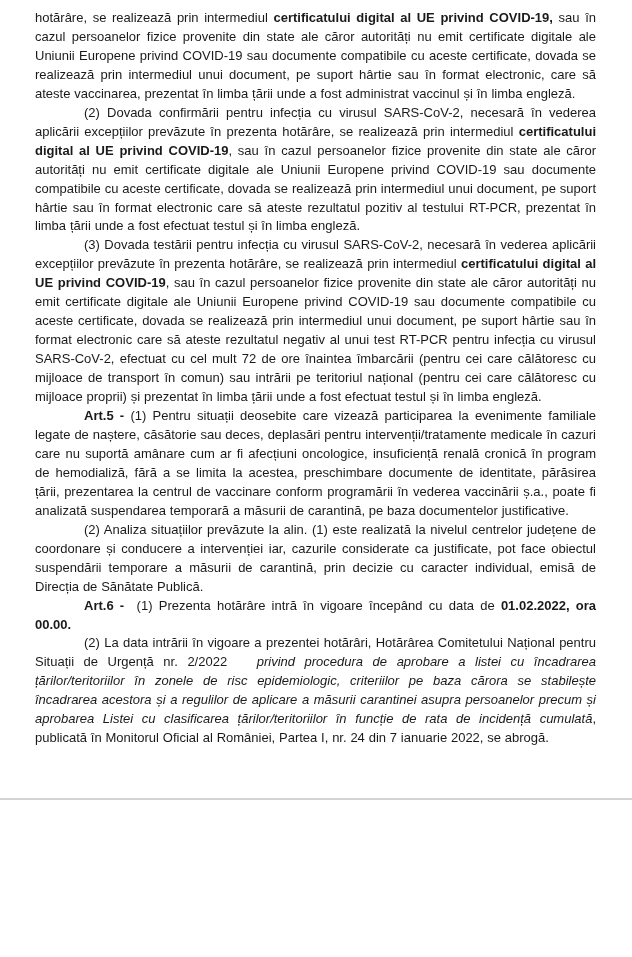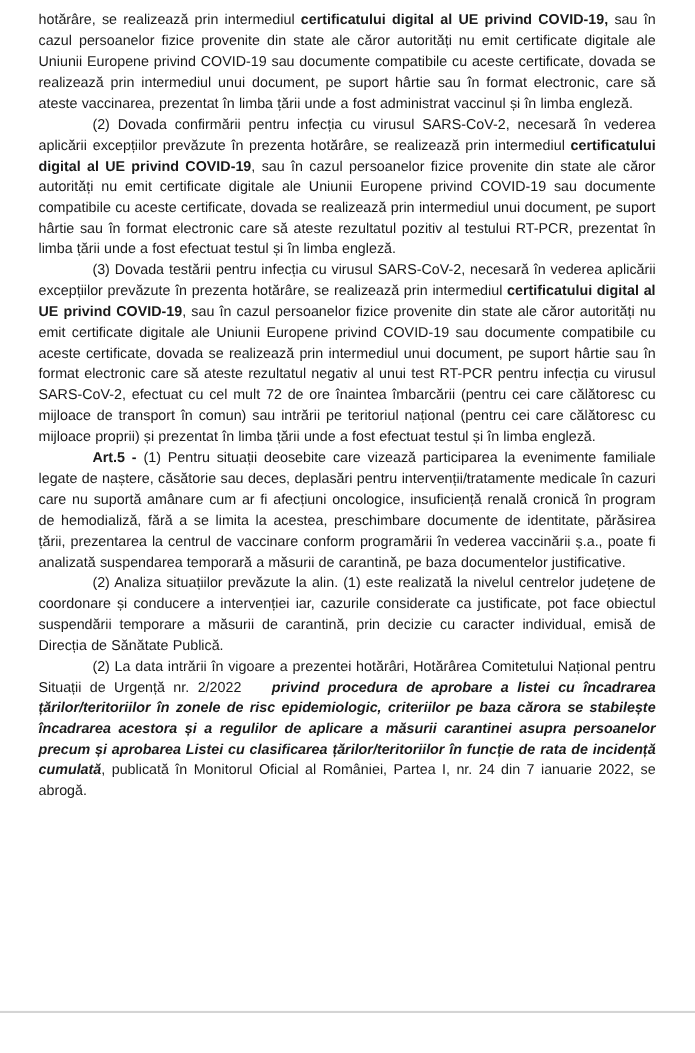--- a/index.html
+++ b/index.html
@@ -3,21 +3,21 @@
 <meta charset="utf-8">
 <style>
   html, body {
     margin: 0;
     padding: 0;
     background: #ffffff;
   }
   .page {
     position: relative;
     width: 632px;
-    height: 921px;
+    height: 800px;
     box-sizing: border-box;
     background: #ffffff;
     border-bottom: 2px solid #d4d4d4;
     overflow: hidden;
     font-family: "Liberation Sans", "DejaVu Sans", sans-serif;
     color: #1a1a1a;
   }
   .doc-body {
     position: absolute;
     top: 9px;
@@ -30,37 +30,38 @@
     text-align: justify;
     font-size: 13px;
     line-height: 18.95px;
     word-spacing: 0.2px;
   }
   .para.indent {
     text-indent: 49px;
   }
   .run.regular { font-weight: 400; font-style: normal; }
   .run.bold    { font-weight: 700; font-style: normal; }
-  .run.italic  { font-weight: 700; font-style: italic; margin-left: 20px; }
+  .run.italic  { font-weight: 400; font-style: italic; margin-left: 20px; }
   .page-footer {
     position: absolute;
     left: 0;
     right: 0;
     top: 928px;
     font-size: 16px;
     line-height: 15px;
     color: #1a1a1a;
   }
 </style>
 </head>
 <body>
 
 <div class="page" style="background: rgb(255, 255, 255); color: rgb(26, 26, 26); border-bottom-color: rgb(212, 212, 212);">
   <div class="doc-body">
       <p class="para"><span class="run regular">hotărâre, se realizează prin intermediul </span><span class="run bold">certificatului digital al UE privind COVID-19,</span><span class="run regular"> sau în cazul persoanelor fizice provenite din state ale căror autorități nu emit certificate digitale ale Uniunii Europene privind COVID-19 sau documente compatibile cu aceste certificate, dovada se realizează prin intermediul unui document, pe suport hârtie sau în format electronic, care să ateste vaccinarea, prezentat în limba țării unde a fost administrat vaccinul și în limba engleză.</span></p>
       <p class="para indent"><span class="run regular">(2) Dovada confirmării pentru infecția cu virusul SARS-CoV-2, necesară în vederea aplicării excepțiilor prevăzute în prezenta hotărâre, se realizează prin intermediul </span><span class="run bold">certificatului digital al UE privind COVID-19</span><span class="run regular">, sau în cazul persoanelor fizice provenite din state ale căror autorități nu emit certificate digitale ale Uniunii Europene privind COVID-19 sau documente compatibile cu aceste certificate, dovada se realizează prin intermediul unui document, pe suport hârtie sau în format electronic care să ateste rezultatul pozitiv al testului RT-PCR, prezentat în limba țării unde a fost efectuat testul și în limba engleză.</span></p>
       <p class="para indent"><span class="run regular">(3) Dovada testării pentru infecția cu virusul SARS-CoV-2, necesară în vederea aplicării excepțiilor prevăzute în prezenta hotărâre, se realizează prin intermediul </span><span class="run bold">certificatului digital al UE privind COVID-19</span><span class="run regular">, sau în cazul persoanelor fizice provenite din state ale căror autorități nu emit certificate digitale ale Uniunii Europene privind COVID-19 sau documente compatibile cu aceste certificate, dovada se realizează prin intermediul unui document, pe suport hârtie sau în format electronic care să ateste rezultatul negativ al unui test RT-PCR pentru infecția cu virusul SARS-CoV-2, efectuat cu cel mult 72 de ore înaintea îmbarcării (pentru cei care călătoresc cu mijloace de transport în comun) sau intrării pe teritoriul național (pentru cei care călătoresc cu mijloace proprii) și prezentat în limba țării unde a fost efectuat testul și în limba engleză.</span></p>
       <p class="para indent"><span class="run bold">Art.5 - </span><span class="run regular">(1) Pentru situații deosebite care vizează participarea la evenimente familiale legate de naștere, căsătorie sau deces, deplasări pentru intervenții/tratamente medicale în cazuri care nu suportă amânare cum ar fi afecțiuni oncologice, insuficiență renală cronică în program de hemodializă, fără a se limita la acestea, preschimbare documente de identitate, părăsirea țării, prezentarea la centrul de vaccinare conform programării în vederea vaccinării ș.a., poate fi analizată suspendarea temporară a măsurii de carantină, pe baza documentelor justificative.</span></p>
       <p class="para indent"><span class="run regular">(2) Analiza situațiilor prevăzute la alin. (1) este realizată la nivelul centrelor județene de coordonare și conducere a intervenției iar, cazurile considerate ca justificate, pot face obiectul suspendării temporare a măsurii de carantină, prin decizie cu caracter individual, emisă de Direcția de Sănătate Publică.</span></p>
+      <p class="para indent"><span class="run bold">Art.6 - </span><span class="run regular">&nbsp;(1) Prezenta hotărâre intră în vigoare începând cu data de </span><span class="run bold">01.02.2022, ora 00.00.</span></p>
       <p class="para indent"><span class="run regular">(2) La data intrării în vigoare a prezentei hotărâri, Hotărârea Comitetului Național pentru Situații de Urgență nr. 2/2022 </span><span class="run italic">privind procedura de aprobare a listei cu încadrarea țărilor/teritoriilor în zonele de risc epidemiologic, criteriilor pe baza cărora se stabilește încadrarea acestora și a regulilor de aplicare a măsurii carantinei asupra persoanelor precum și aprobarea Listei cu clasificarea țărilor/teritoriilor în funcție de rata de incidență cumulată</span><span class="run regular">, publicată în Monitorul Oficial al României, Partea I, nr. 24 din 7 ianuarie 2022, se abrogă.</span></p>
     </div>
   <div class="page-footer"><span class="run regular">Pagina 3 din </span><span class="run bold">4</span></div>
 </div>
 
 </body></html>

